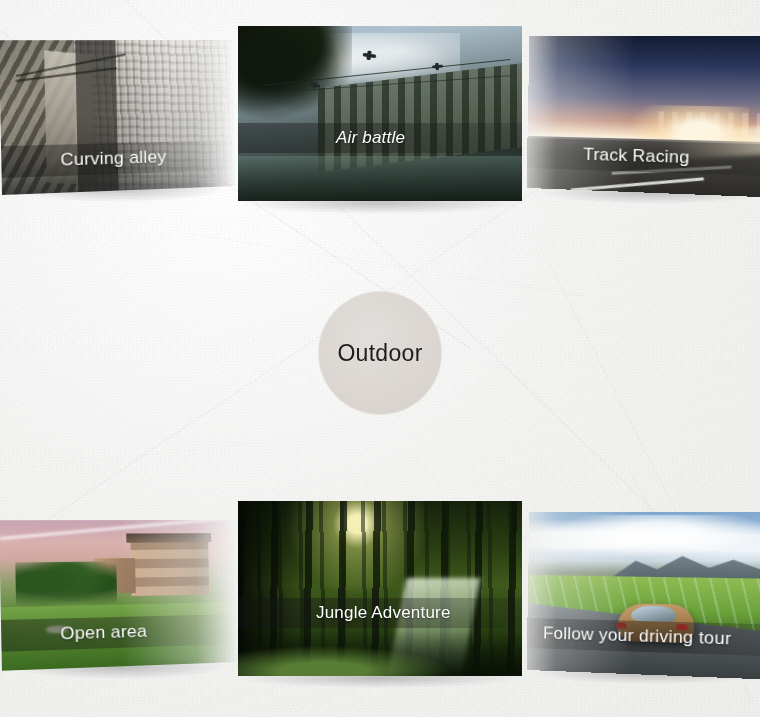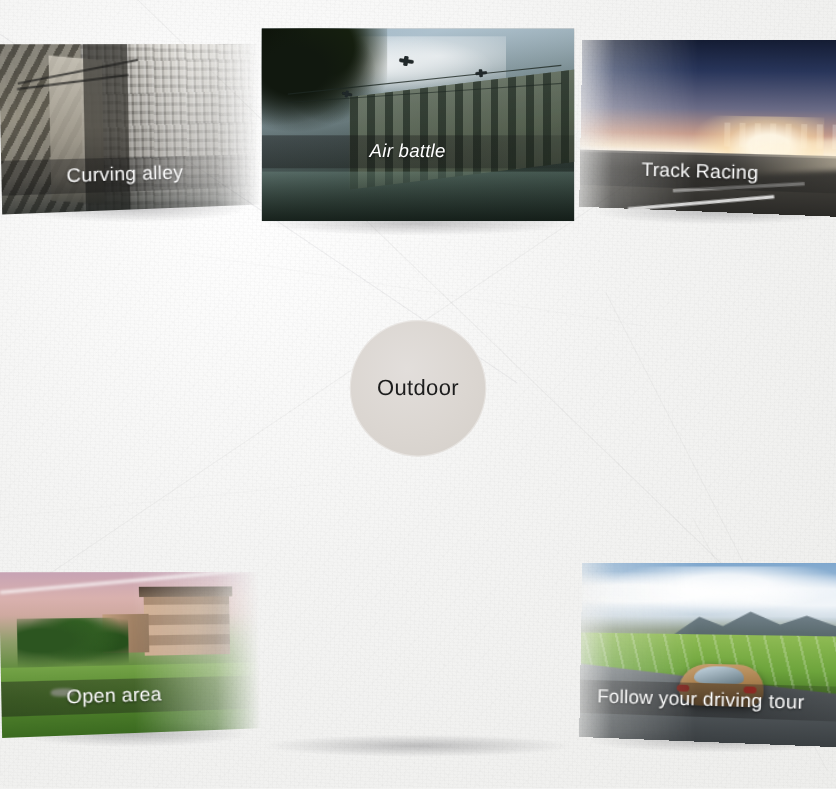--- a/index.html
+++ b/index.html
@@ -76,21 +76,21 @@
   #hub{
     position:absolute;
     left:318px; top:291px;
     width:124px; height:124px;
     border-radius:50%;
     background:radial-gradient(circle at 42% 36%, #e2dedb 0%, #dbd6d1 55%, #d4cfc9 100%);
     display:flex; align-items:center; justify-content:center;
     box-shadow:0 0 0 1px rgba(255,255,255,.35) inset;
   }
   #hub .hub-label{
-    font-size:20px;
+    font-size:23px;
     color:#1d1d1d;
     font-weight:400;
     letter-spacing:.3px;
   }
 
   
 
   
   .art-alley{
     background:
@@ -392,20 +392,30 @@
       <div class="open-bldg"></div>
       <div class="open-bldg2"></div>
       <div class="open-palms"></div>
       <div class="open-lawn"></div>
       <div class="open-stone"></div>
     </div>
     <div class="label" style="bottom:18px; padding-left:54px;">Open area</div>
   </div>
 
   <div class="tile-shadow" style="left:242px; top:668px; width:276px; height:20px;"></div>
+  <div class="tile" style="left:238px; top:501px; width:284px; height:175px;">
+    <div class="art art-jungle">
+      <div class="jungle-trunks"></div>
+      <div class="jungle-trunks2"></div>
+      <div class="jungle-dark-l"></div>
+      <div class="jungle-creek"></div>
+      <div class="jungle-ferns"></div>
+    </div>
+    <div class="label" style="bottom:48px; padding-left:78px;">Jungle Adventure</div>
+  </div>
 
   <div class="tile-shadow" style="left:536px; top:662px; width:230px; height:22px;"></div>
   <div class="tile skewR fadeL" style="left:528px; top:512px; width:246px; height:158px;">
     <div class="art art-drive">
       <div class="drive-clouds"></div>
       <div class="drive-mtn"></div>
       <div class="drive-field"></div>
       <div class="drive-road"></div>
       <div class="drive-car"></div>
     </div>

